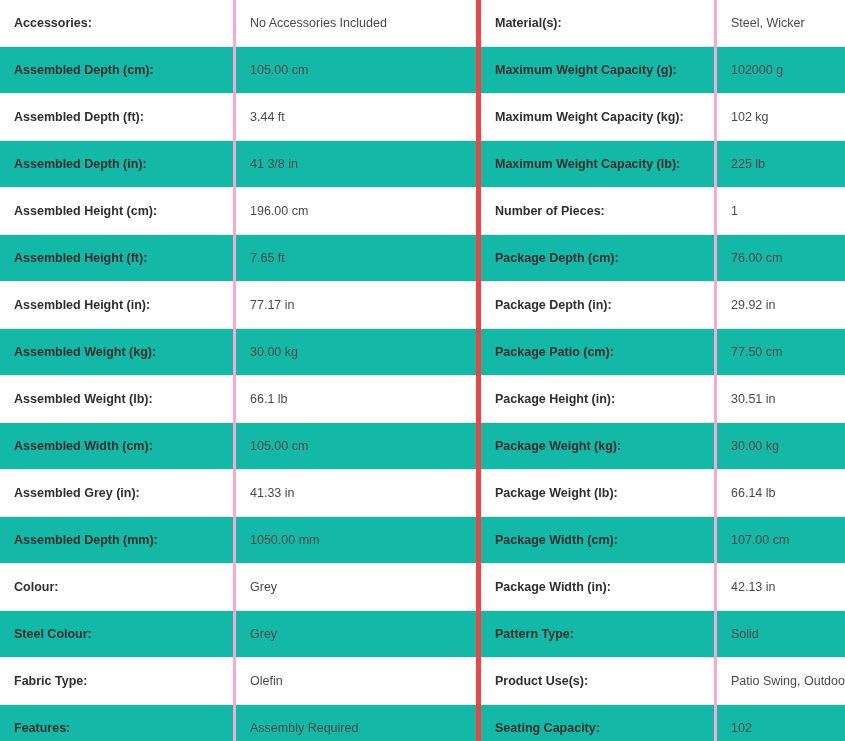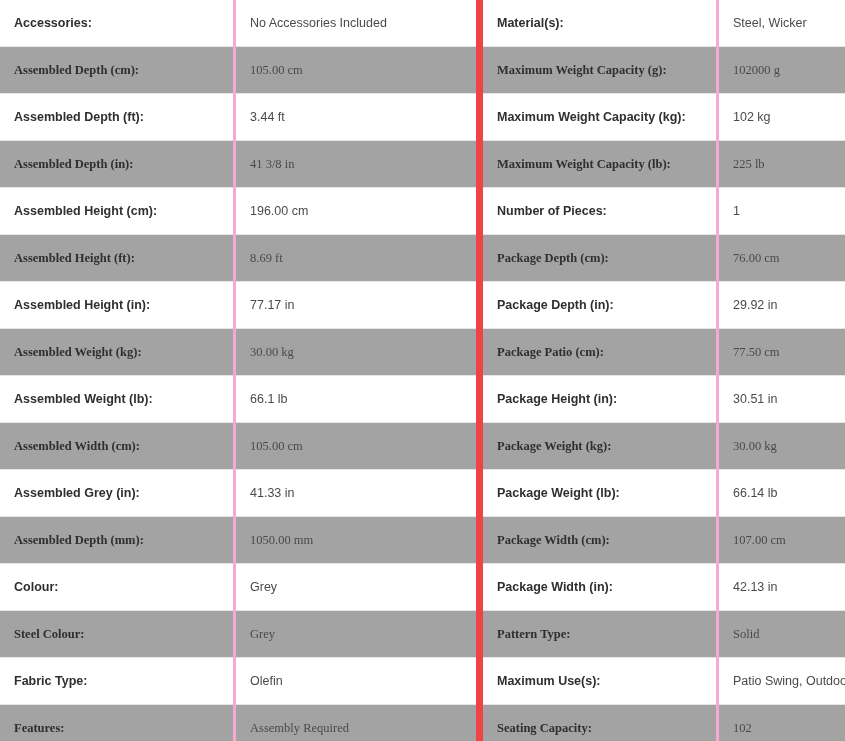--- a/index.html
+++ b/index.html
@@ -35,28 +35,27 @@
     font-weight: bold;
     color: #2f2f2f;
     border-right: 3px solid #f9a8d4;
   }
   .col-value {
     width: 212px;
     font-weight: normal;
     color: #4a4a4a;
   }
   .col-value.gap {
-    border-right: 7px solid #ef4444;
+    border-right: 5px solid #ef4444;
   }
   .spec-table tr:first-child td {
     border-top: none;
   }
   .row-alt td {
-    background: #a3a3a3;
-    font-family: Liberation Serif, serif;
+    background: #14b8a6;
   }
 </style>
 </head>
 <body>
 
 <table class="spec-table">
   <tbody id="spec-body">
       <tr>
         <td class="col-label">Accessories:</td>
         <td class="col-value gap">No Accessories Included</td>
@@ -82,21 +81,21 @@
         <td class="col-value">225 lb</td>
       </tr>
       <tr>
         <td class="col-label">Assembled Height (cm):</td>
         <td class="col-value gap">196.00 cm</td>
         <td class="col-label">Number of Pieces:</td>
         <td class="col-value">1</td>
       </tr>
       <tr class="row-alt">
         <td class="col-label">Assembled Height (ft):</td>
-        <td class="col-value gap">8.69 ft</td>
+        <td class="col-value gap">7.65 ft</td>
         <td class="col-label">Package Depth (cm):</td>
         <td class="col-value">76.00 cm</td>
       </tr>
       <tr>
         <td class="col-label">Assembled Height (in):</td>
         <td class="col-value gap">77.17 in</td>
         <td class="col-label">Package Depth (in):</td>
         <td class="col-value">29.92 in</td>
       </tr>
       <tr class="row-alt">
@@ -137,21 +136,21 @@
       </tr>
       <tr class="row-alt">
         <td class="col-label">Steel Colour:</td>
         <td class="col-value gap">Grey</td>
         <td class="col-label">Pattern Type:</td>
         <td class="col-value">Solid</td>
       </tr>
       <tr>
         <td class="col-label">Fabric Type:</td>
         <td class="col-value gap">Olefin</td>
-        <td class="col-label">Maximum Use(s):</td>
+        <td class="col-label">Product Use(s):</td>
         <td class="col-value">Patio Swing, Outdoor</td>
       </tr>
       <tr class="row-alt">
         <td class="col-label">Features:</td>
         <td class="col-value gap">Assembly Required</td>
         <td class="col-label">Seating Capacity:</td>
         <td class="col-value">102</td>
       </tr>
     </tbody>
 </table>

